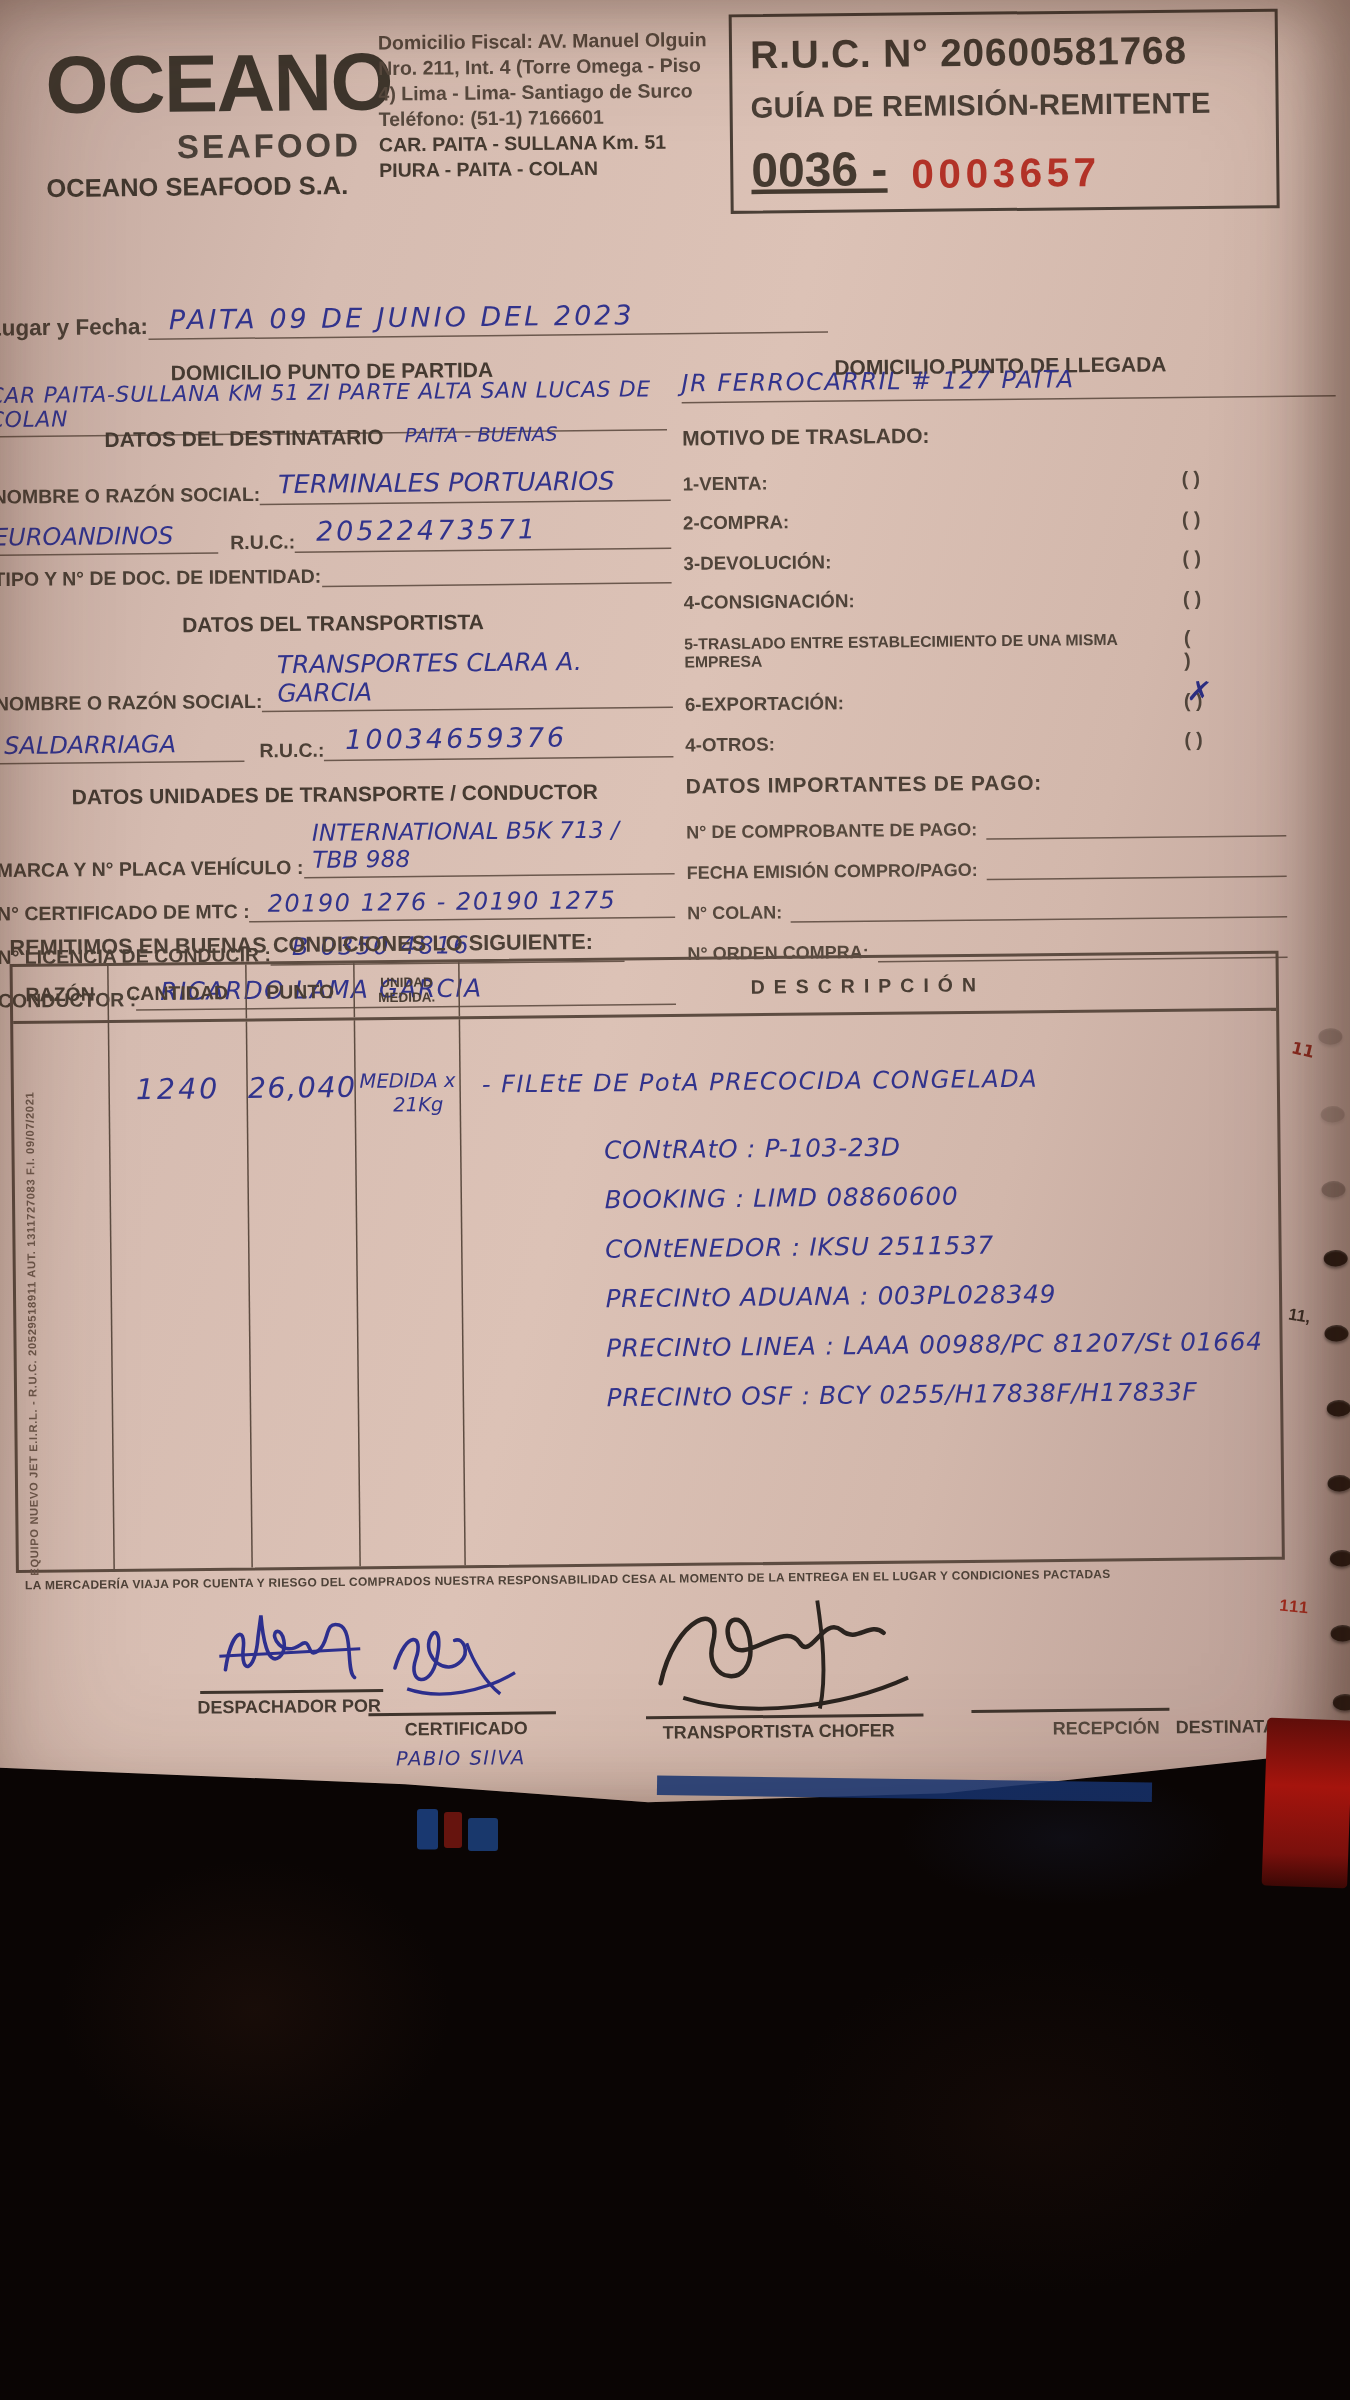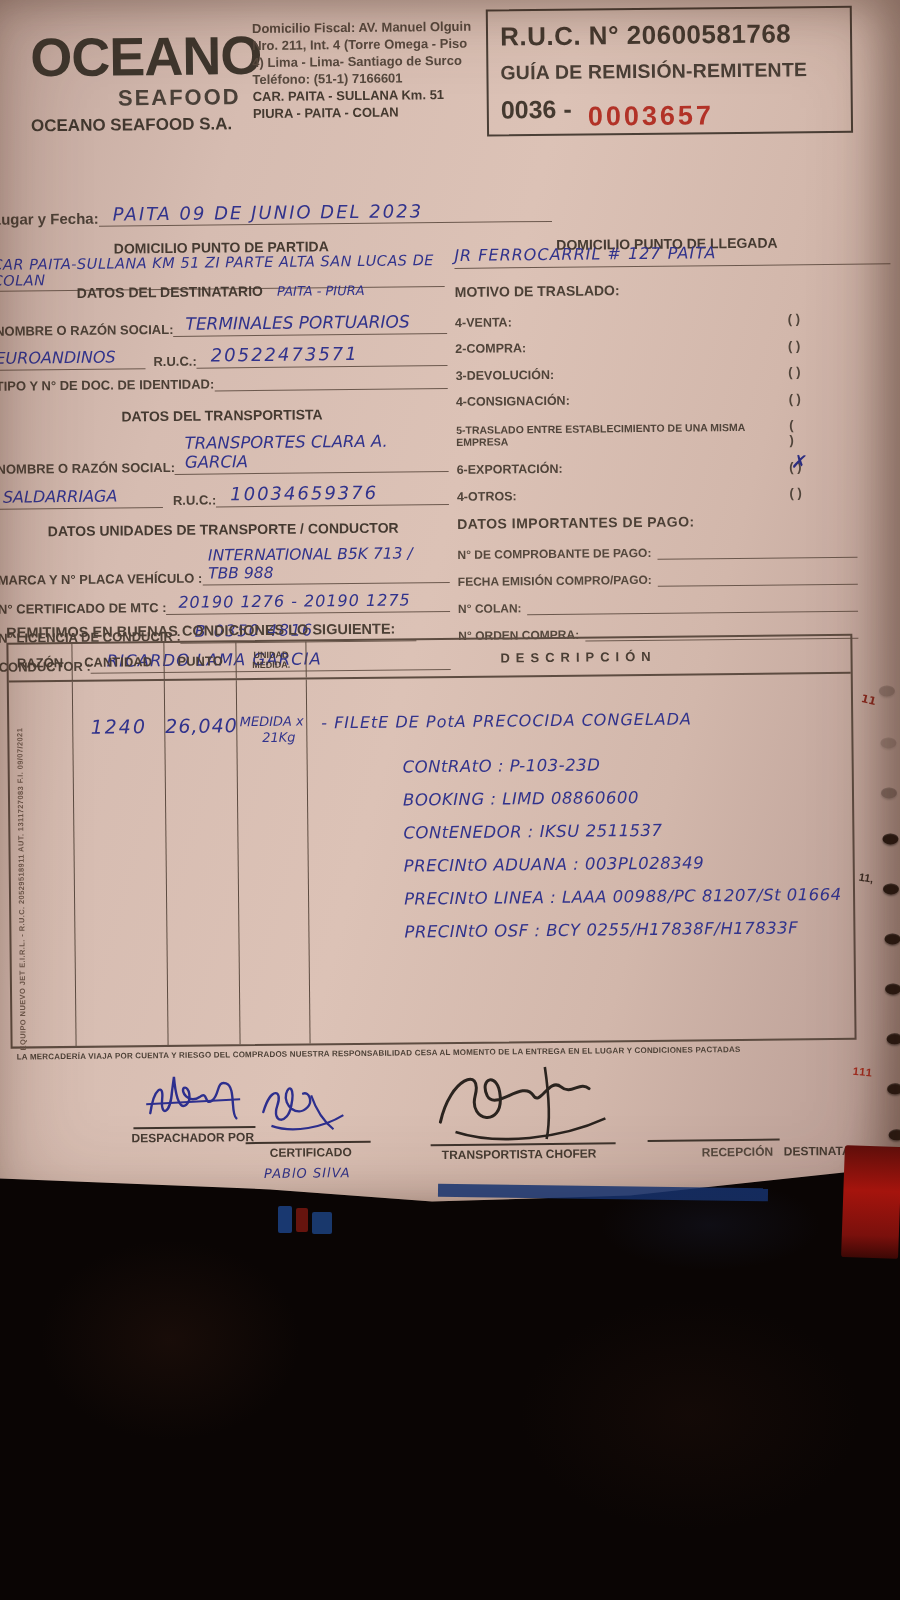--- a/index.html
+++ b/index.html
@@ -21,21 +21,21 @@
   
   .logo-name{font-size:54px;font-weight:bold;color:#3e362d;letter-spacing:-1px;line-height:1;}
   .logo-sub{font-size:22px;font-weight:bold;color:#4a4038;letter-spacing:2px;text-align:right;margin-top:2px;}
   .logo-co{font-size:17px;font-weight:bold;color:#42382f;margin-top:4px;}
   .addr{font-size:13px;font-weight:bold;color:#57493e;line-height:17px;}
   .addr .dark{color:#453a30;}
   .ruc-box{border:2.5px solid #4a3f36;padding:10px 12px 8px 12px;}
   .ruc-line{font-size:26px;font-weight:bold;color:#453a30;letter-spacing:.5px;}
   .guia-line{font-size:19.5px;font-weight:bold;color:#4a3f36;margin-top:9px;letter-spacing:.2px;}
   .num-row{margin-top:11px;display:flex;align-items:flex-start;}
-  .num-serie{font-size:25px;font-weight:bold;color:#453a30;}
+  .num-serie{font-size:32px;font-weight:bold;color:#453a30;text-decoration:underline;}
   .num-red{font-size:27px;font-weight:bold;color:#b23227;letter-spacing:3px;margin-left:16px;position:relative;top:7px;}
   
   .sec-title{font-size:14px;font-weight:bold;color:#453a31;text-align:center;}
   .lbl{font-size:13px;font-weight:bold;color:#4c4036;white-space:nowrap;}
   .m-item{display:flex;justify-content:space-between;align-items:center;margin-bottom:11.5px;}
   .m-lbl{font-size:12.5px;font-weight:bold;color:#50443a;}
   .m-small{font-size:10.5px;}
   .m-mark{font-size:13px;font-weight:bold;color:#50443a;margin-right:55px;position:relative;}
   .check-x{position:absolute;left:2px;top:-9px;font-size:19px;font-weight:bold;font-style:normal;color:#2b2d80;transform:rotate(8deg);}
   .p-row{display:flex;align-items:flex-end;margin-bottom:13px;}
@@ -109,21 +109,21 @@
   <div class="abs sec-title" style="left:60px;top:237px;width:330px;">DOMICILIO PUNTO DE PARTIDA</div>
   <div class="abs hw uline" style="left:-4px;top:252px;width:452px;font-size:14.5px;padding-bottom:2px;letter-spacing:.5px;">CAR PAITA-SULLANA KM 51 ZI PARTE ALTA SAN LUCAS DE COLAN</div>
 
   <div class="abs sec-title" style="left:560px;top:238px;width:300px;text-align:left;">DOMICILIO PUNTO DE LLEGADA</div>
   <div class="abs hw uline" style="left:458px;top:246px;width:436px;font-size:16px;padding-bottom:3px;letter-spacing:1px;">JR FERROCARRIL  #  127   PAITA</div>
 
   <div class="abs" style="left:-2px;top:281px;width:452px;">
 
     <div style="display:flex;justify-content:center;align-items:flex-end;gap:14px;margin-bottom:14px;">
       <span class="sec-title">DATOS DEL DESTINATARIO</span>
-      <span class="hw" style="font-size:13px;">PAITA - PIURA</span>
+      <span class="hw" style="font-size:13px;">PAITA - BUENAS</span>
     </div>
 
     <div class="frow" style="margin-bottom:8px;">
       <span class="lbl">NOMBRE O RAZÓN SOCIAL:</span>
       <span class="hw uline" style="font-size:17px;flex:1;padding:0 4px 2px 12px;">TERMINALES  PORTUARIOS</span>
     </div>
     <div class="frow" style="margin-bottom:8px;">
       <span class="hw uline" style="font-size:16px;width:150px;padding-bottom:2px;">EUROANDINOS</span>
       <span class="lbl" style="margin-left:8px;">R.U.C.:</span>
       <span class="hw uline" style="font-size:18px;flex:1;padding:0 4px 2px 14px;letter-spacing:2px;">20522473571</span>
@@ -160,21 +160,21 @@
     <div class="frow">
       <span class="lbl">CONDUCTOR :</span>
       <span class="hw uline" style="font-size:16.5px;flex:1;padding:0 2px 2px 16px;letter-spacing:1px;">RICARDO  LAMA  GARCIA</span>
     </div>
   </div>
 
   <div class="abs" style="left:458px;top:284px;width:400px;">
     <div class="lbl" style="font-size:14px;margin-bottom:15px;">MOTIVO DE TRASLADO:</div>
 
     <div class="m-item">
-      <span class="m-lbl">4-VENTA:</span>
+      <span class="m-lbl">1-VENTA:</span>
       <span class="m-mark">( )</span>
     </div>
     <div class="m-item">
       <span class="m-lbl">2-COMPRA:</span>
       <span class="m-mark">( )</span>
     </div>
     <div class="m-item">
       <span class="m-lbl">3-DEVOLUCIÓN:</span>
       <span class="m-mark">( )</span>
     </div>

